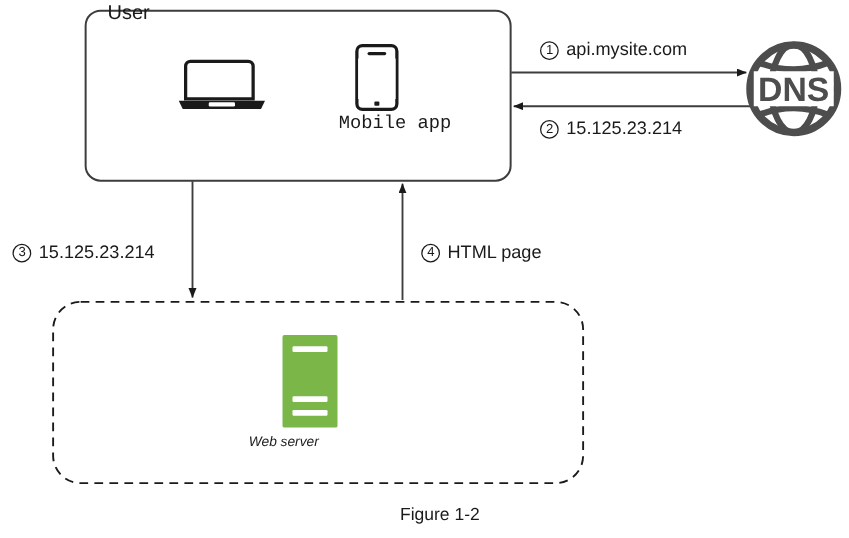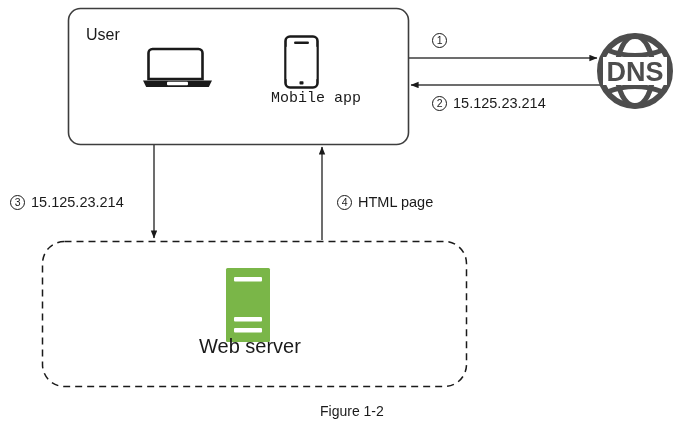--- a/index.html
+++ b/index.html
@@ -28,21 +28,21 @@
   .lbl {
     position: absolute;
     white-space: nowrap;
     font-family: "Liberation Sans", sans-serif;
     color: #1a1a1a;
     line-height: 1;
   }
   
   #user-box-title {
     left: 86px;
-    top: 27px;
+    top: 3px;
     font-size: 16px;
     text-align: center;
   }
   
   #web-browser-label {
     left: 134px;
     top: 91px;
     font-size: 14.5px;
   }
   #mobile-app-label {
@@ -71,22 +71,23 @@
     box-sizing: border-box;
     padding-left: 0.3px;
   }
   #step-1-label { left: 432px; top: 33px; }
   #step-2-label { left: 432px; top: 96px; }
   #step-3-label { left: 10px;  top: 195px; }
   #step-4-label { left: 337px; top: 195px; }
   
   #web-server-label {
     left: 199px;
-    top: 336px;
-    font-size: 20px;
+    top: 349px;
+    font-size: 11px;
+    font-style: italic;
   }
   
   #figure-caption {
     left: 320px;
     top: 404px;
     font-size: 14px;
   }
 </style>
 </head>
 <body>
@@ -143,20 +144,21 @@
     </g>
   </svg>
 
   <div class="lbl" id="user-box-title">User</div>
 
 
   <div class="lbl" id="mobile-app-label">Mobile app</div>
 
   <div class="lbl step-label" id="step-1-label">
     <span class="step-num">1</span>
+    <span>api.mysite.com</span>
   </div>
 
   <div class="lbl step-label" id="step-2-label">
     <span class="step-num">2</span>
     <span>15.125.23.214</span>
   </div>
 
   <div class="lbl step-label" id="step-3-label">
     <span class="step-num">3</span>
     <span>15.125.23.214</span>

